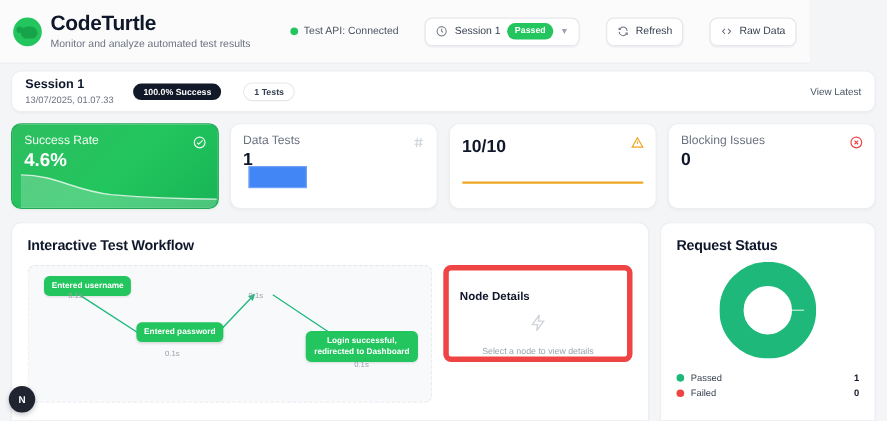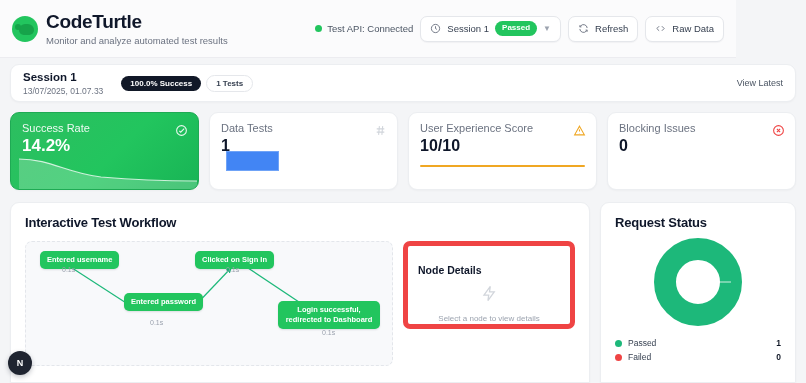--- a/index.html
+++ b/index.html
@@ -29,21 +29,21 @@
     background: #16a34a; position: relative; left: 1px; top: 1px;
   }
   .logo .head {
     position: absolute; width: 6px; height: 6px; border-radius: 50%;
     background: #16a34a; left: 3px; top: 8px;
   }
   .brand-text { display: flex; flex-direction: column; justify-content: center; }
   .brand-title { font-size: 19px; font-weight: bold; letter-spacing: -0.3px; color: #0f172a; line-height: 1.15; }
   .brand-sub { font-size: 9.5px; color: #6b7280; margin-top: 2px; }
 
-  .header-right { margin-left: auto; display: flex; align-items: center; gap: 7px; }
+  .header-right { margin-left: auto; display: flex; align-items: center; gap: 24px; }
   .api-status { display: flex; align-items: center; gap: 5px; font-size: 9.5px; color: #4b5563; }
   .dot { width: 7px; height: 7px; border-radius: 50%; background: #22c55e; flex: none; }
 
   .hbtn {
     display: flex; align-items: center; gap: 6px;
     background: #ffffff; border: 1px solid #e5e7eb; border-radius: 7px;
     height: 26px; padding: 0 9px; font-size: 9.5px; color: #374151;
     box-shadow: 0 1px 1px rgba(16,24,40,0.04);
     white-space: nowrap;
   }
@@ -57,21 +57,21 @@
   
   .session-bar {
     position: absolute; left: 10px; top: 64px; width: 786px; height: 38px;
     background: #ffffff; border: 1px solid #eceef1; border-radius: 9px;
     display: flex; align-items: center; padding: 0 12px;
     box-shadow: 0 1px 2px rgba(16,24,40,0.03);
   }
   .sess-left { display: flex; flex-direction: column; }
   .sess-title { font-size: 11.5px; font-weight: bold; color: #0f172a; line-height: 1.25; }
   .sess-date { font-size: 8.5px; color: #6b7280; margin-top: 1px; }
-  .sess-badges { display: flex; align-items: center; gap: 5px; margin-left: 18px; }
+  .sess-badges { display: flex; align-items: center; gap: 20px; margin-left: 18px; }
   .badge-dark {
     background: #111827; color: #ffffff; font-size: 8px; font-weight: bold;
     border-radius: 10px; padding: 3px 9px;
   }
   .badge-light {
     background: #ffffff; color: #374151; font-size: 8px; font-weight: bold;
     border: 1px solid #e5e7eb; border-radius: 10px; padding: 3px 9px;
   }
   .view-latest { margin-left: auto; font-size: 9px; color: #4b5563; }
 
@@ -215,21 +215,21 @@
       <span class="badge-dark">100.0% Success</span>
       <span class="badge-light">1 Tests</span>
     </div>
     <div class="view-latest">View Latest</div>
   </div>
 
   <div class="kpis">
 
     <div class="kpi green">
       <div class="kpi-label">Success Rate</div>
-      <div class="kpi-value">14.2%</div>
+      <div class="kpi-value">4.6%</div>
       <span class="kpi-icon">
         <svg width="13" height="13" viewBox="0 0 24 24" fill="none" stroke="#ffffff" stroke-width="2" opacity="0.9">
           <circle cx="12" cy="12" r="9"></circle>
             <path d="M8 12.5l2.5 2.5L17 8.5"></path>
         </svg>
       </span>
       <svg class="spark" viewBox="0 0 190 40" preserveAspectRatio="none">
         <path d="M8 10 C 40 10, 55 24, 90 28 C 125 31, 155 32, 186 32 L 186 40 L 8 40 Z" fill="rgba(255,255,255,0.22)"></path>
         <path d="M8 10 C 40 10, 55 24, 90 28 C 125 31, 155 32, 186 32" fill="none" stroke="rgba(255,255,255,0.75)" stroke-width="1.2"></path>
       </svg>
@@ -240,21 +240,20 @@
       <div class="kpi-value">1</div>
       <span class="kpi-icon">
         <svg width="13" height="13" viewBox="0 0 24 24" fill="none" stroke="#d1d5db" stroke-width="2">
           <path d="M5 9h14M5 15h14M10 4l-1.5 16M16 4l-1.5 16"></path>
         </svg>
       </span>
       <div class="bluebar"></div>
     </div>
 
     <div class="kpi">
-      <div class="kpi-label">User Experience Score</div>
       <div class="kpi-value">10/10</div>
       <span class="kpi-icon">
         <svg width="13" height="13" viewBox="0 0 24 24" fill="none" stroke="#f0a723" stroke-width="2">
           <path d="M12 4l9 16H3z"></path>
             <path d="M12 10v4"></path>
             <path d="M12 17v.5"></path>
         </svg>
       </span>
       <div class="orangeline"></div>
     </div>
@@ -286,21 +285,20 @@
           <path d="M165 68 L 205 26" stroke="#1db87a" stroke-width="1.2" fill="none" marker-end="url(#arrow)"></path>
           <path d="M222 26 L 285 68" stroke="#1db87a" stroke-width="1.2" fill="none" marker-end="url(#arrow)"></path>
         </svg>
 
         <div class="node" style="left:14px;top:9px">Entered username</div>
         <div class="edge-label" style="left:36px;top:24px">0.1s</div>
 
         <div class="node" style="left:98px;top:51px">Entered password</div>
         <div class="edge-label" style="left:124px;top:77px">0.1s</div>
 
-        <div class="node" style="left:169px;top:9px">Clicked on Sign In</div>
         <div class="edge-label" style="left:200px;top:24px">0.1s</div>
 
         <div class="node wrap" style="left:252px;top:59px;width:102px">Login successful, redirected to Dashboard</div>
         <div class="edge-label" style="left:296px;top:87px">0.1s</div>
       </div>
 
       <div class="node-details">
         <div class="nd-title">Node Details</div>
         <div class="nd-empty">
           <span>

